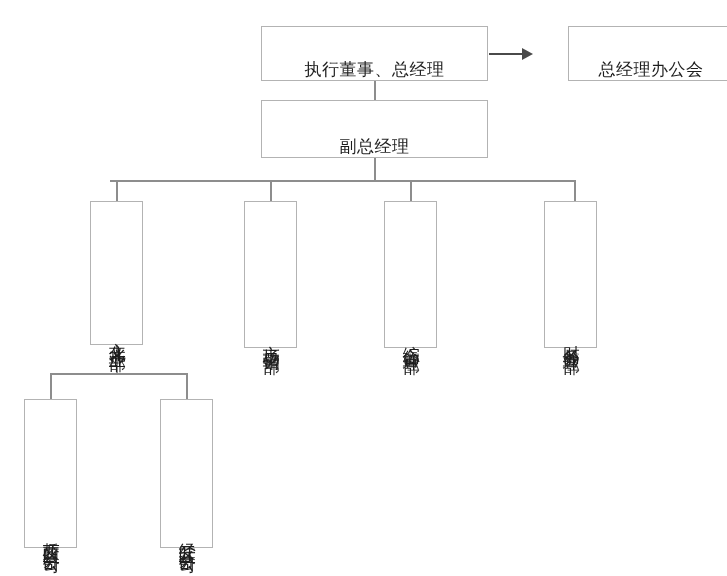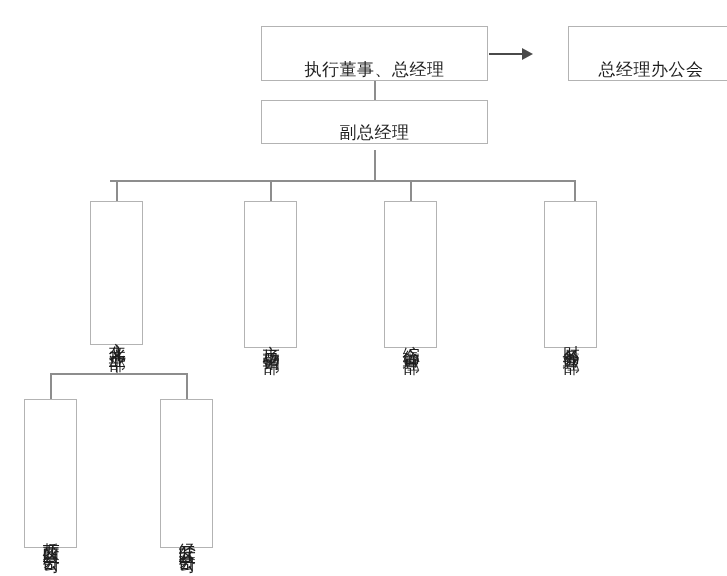--- a/index.html
+++ b/index.html
@@ -88,21 +88,21 @@
 
   <div class="arrow-shaft" style="left:489px; top:53px; width:34px;"></div>
   <div class="arrow-head" style="left:522px; top:48px;"></div>
 
   <div class="node horiz" style="left:568px; top:26px; width:166px; height:55px;">
     <span class="label">总经理办公会</span>
   </div>
 
   <div class="conn v" style="left:374px; top:81px; height:19px;"></div>
 
-  <div class="node horiz" style="left:261px; top:100px; width:227px; height:44px;">
+  <div class="node horiz" style="left:261px; top:100px; width:227px; height:58px;">
     <span class="label">副总经理</span>
   </div>
 
   <div class="conn v" style="left:374px; top:150px; height:31px;"></div>
 
   <div class="conn h" style="left:110px; top:180px; width:466px;"></div>
 
   <div class="conn v" style="left:116px; top:180px; height:21px;"></div>
   <div class="conn v" style="left:270px; top:180px; height:21px;"></div>
   <div class="conn v" style="left:410px; top:180px; height:21px;"></div>

